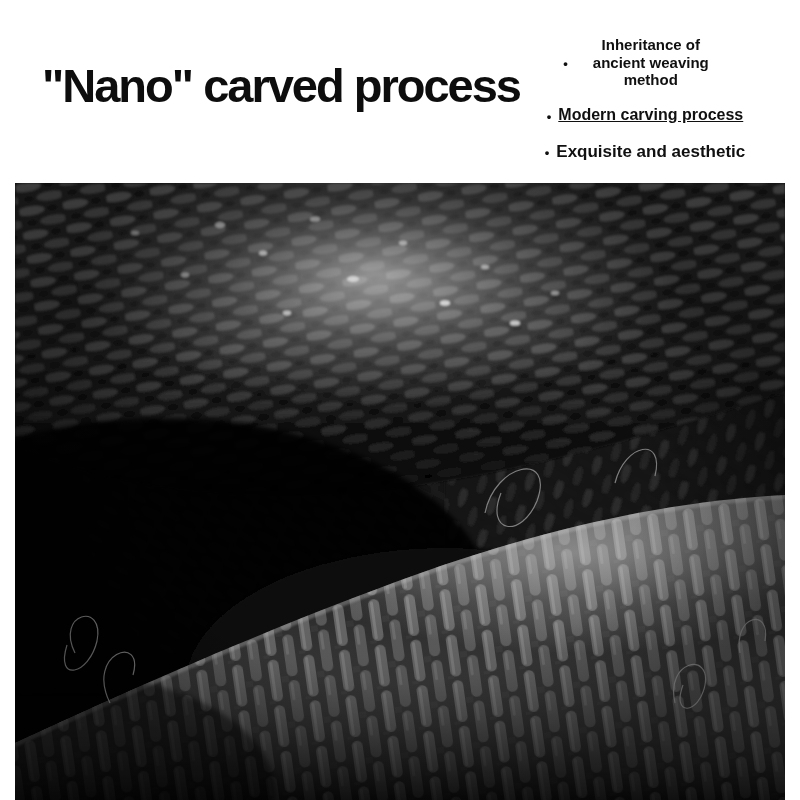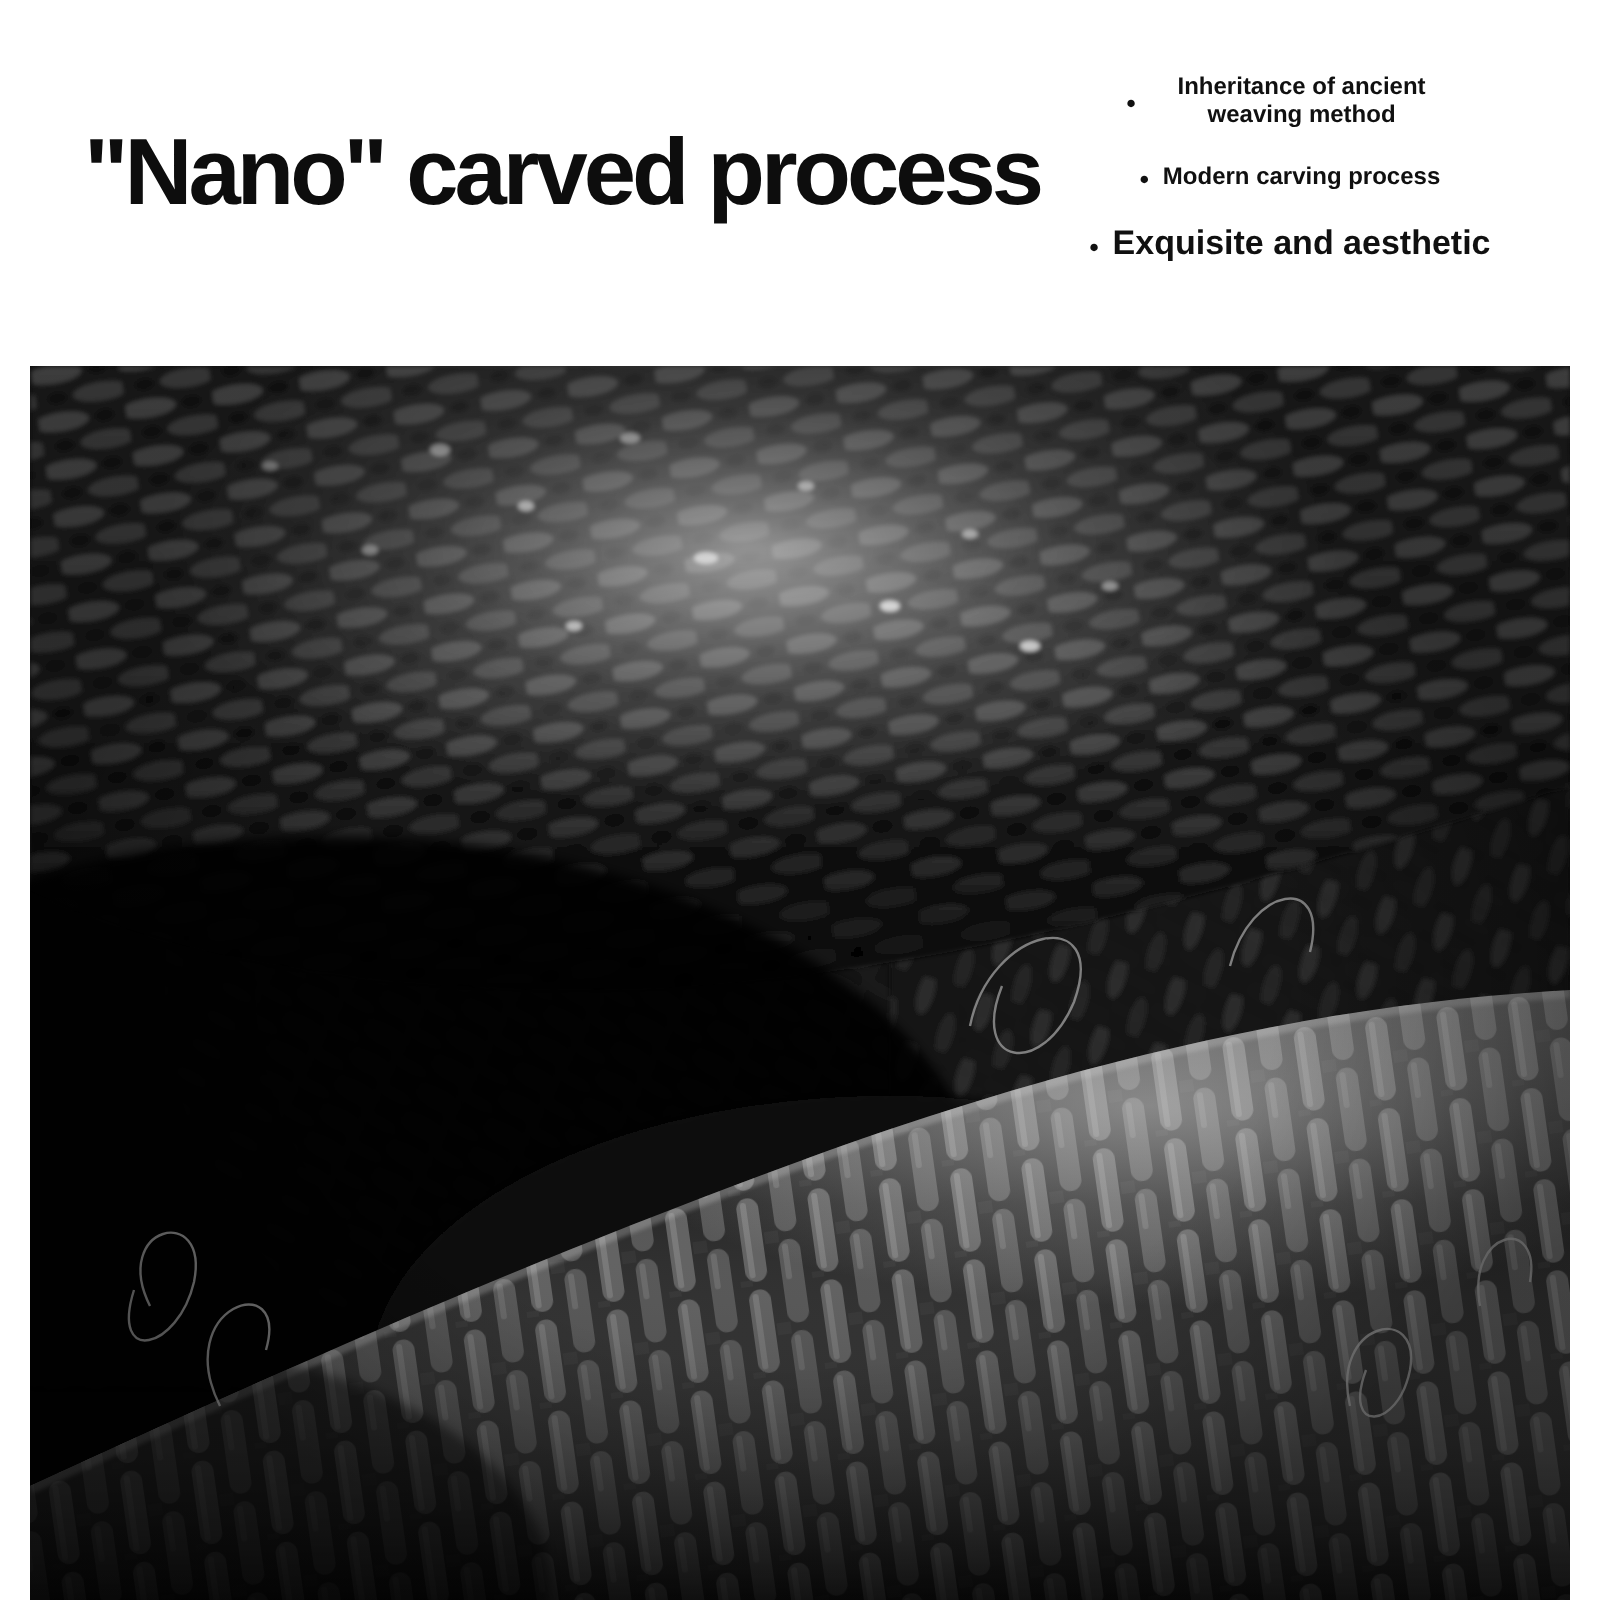--- a/index.html
+++ b/index.html
@@ -14,22 +14,22 @@
     color:#0d0d0d;white-space:nowrap;
   }
   .features{
     position:absolute;top:36px;right:46px;width:218px;
     display:flex;flex-direction:column;gap:17px;align-items:center;
     list-style:none;margin:0;padding:0;
     color:#101010;font-weight:bold;
   }
   .feature{display:flex;align-items:center;gap:7px;text-align:center;line-height:1.18;}
   .feature .dot{font-size:13px;line-height:1;transform:translateY(1px);}
-  .feature.f1 .label{max-width:152px;font-size:12px;}
-  .feature.f2 .label{font-size:12px;}
+  .feature.f1 .label{max-width:152px;font-size:15px;}
+  .feature.f2 .label{font-size:16px;text-decoration:underline;}
   .feature.f3 .label{font-size:17px;}
   .photo{
     position:absolute;left:15px;top:183px;width:770px;height:617px;margin:0;
     background:#141414;
   }
   .photo svg{display:block;width:100%;height:100%;}
 </style>
 </head>
 <body>
 

